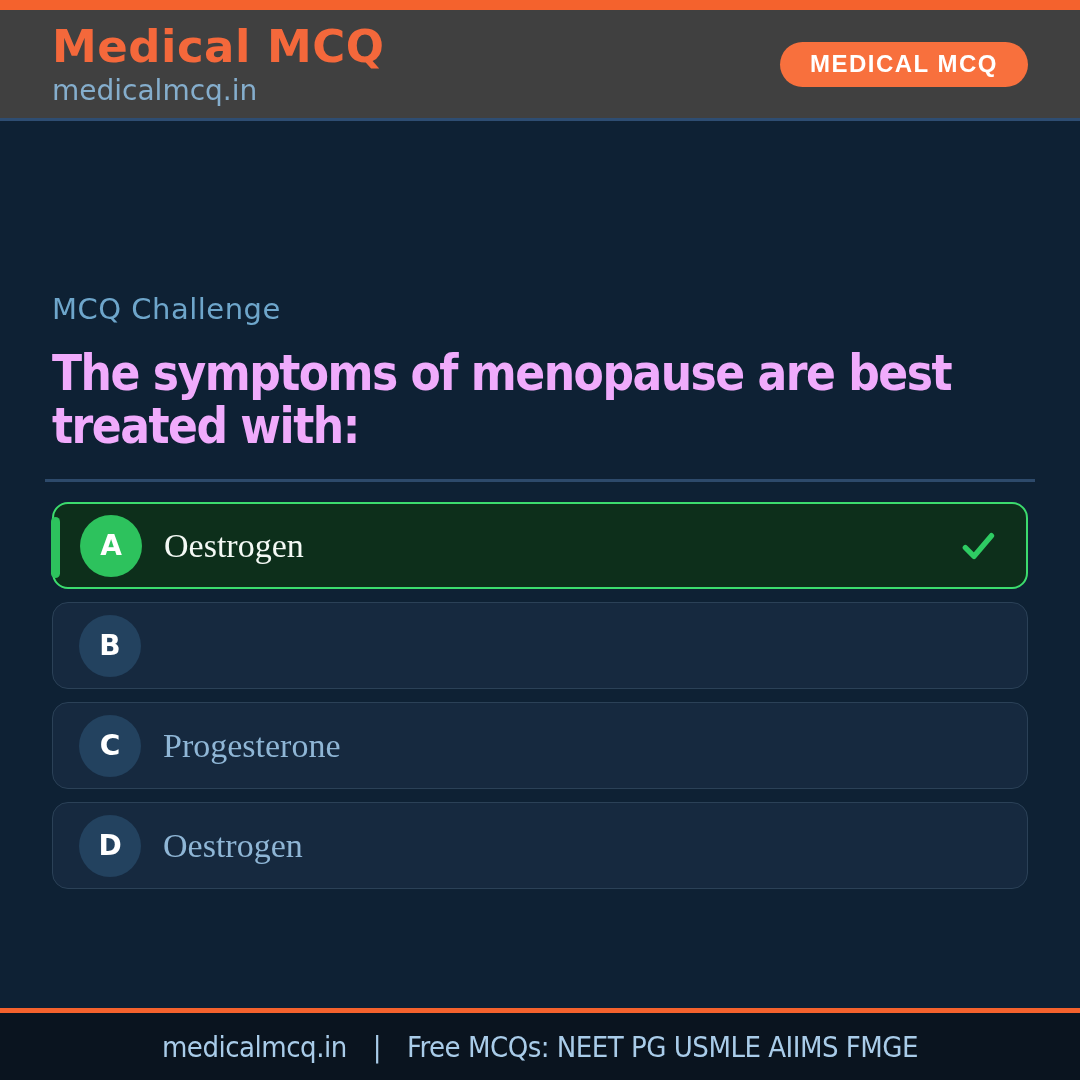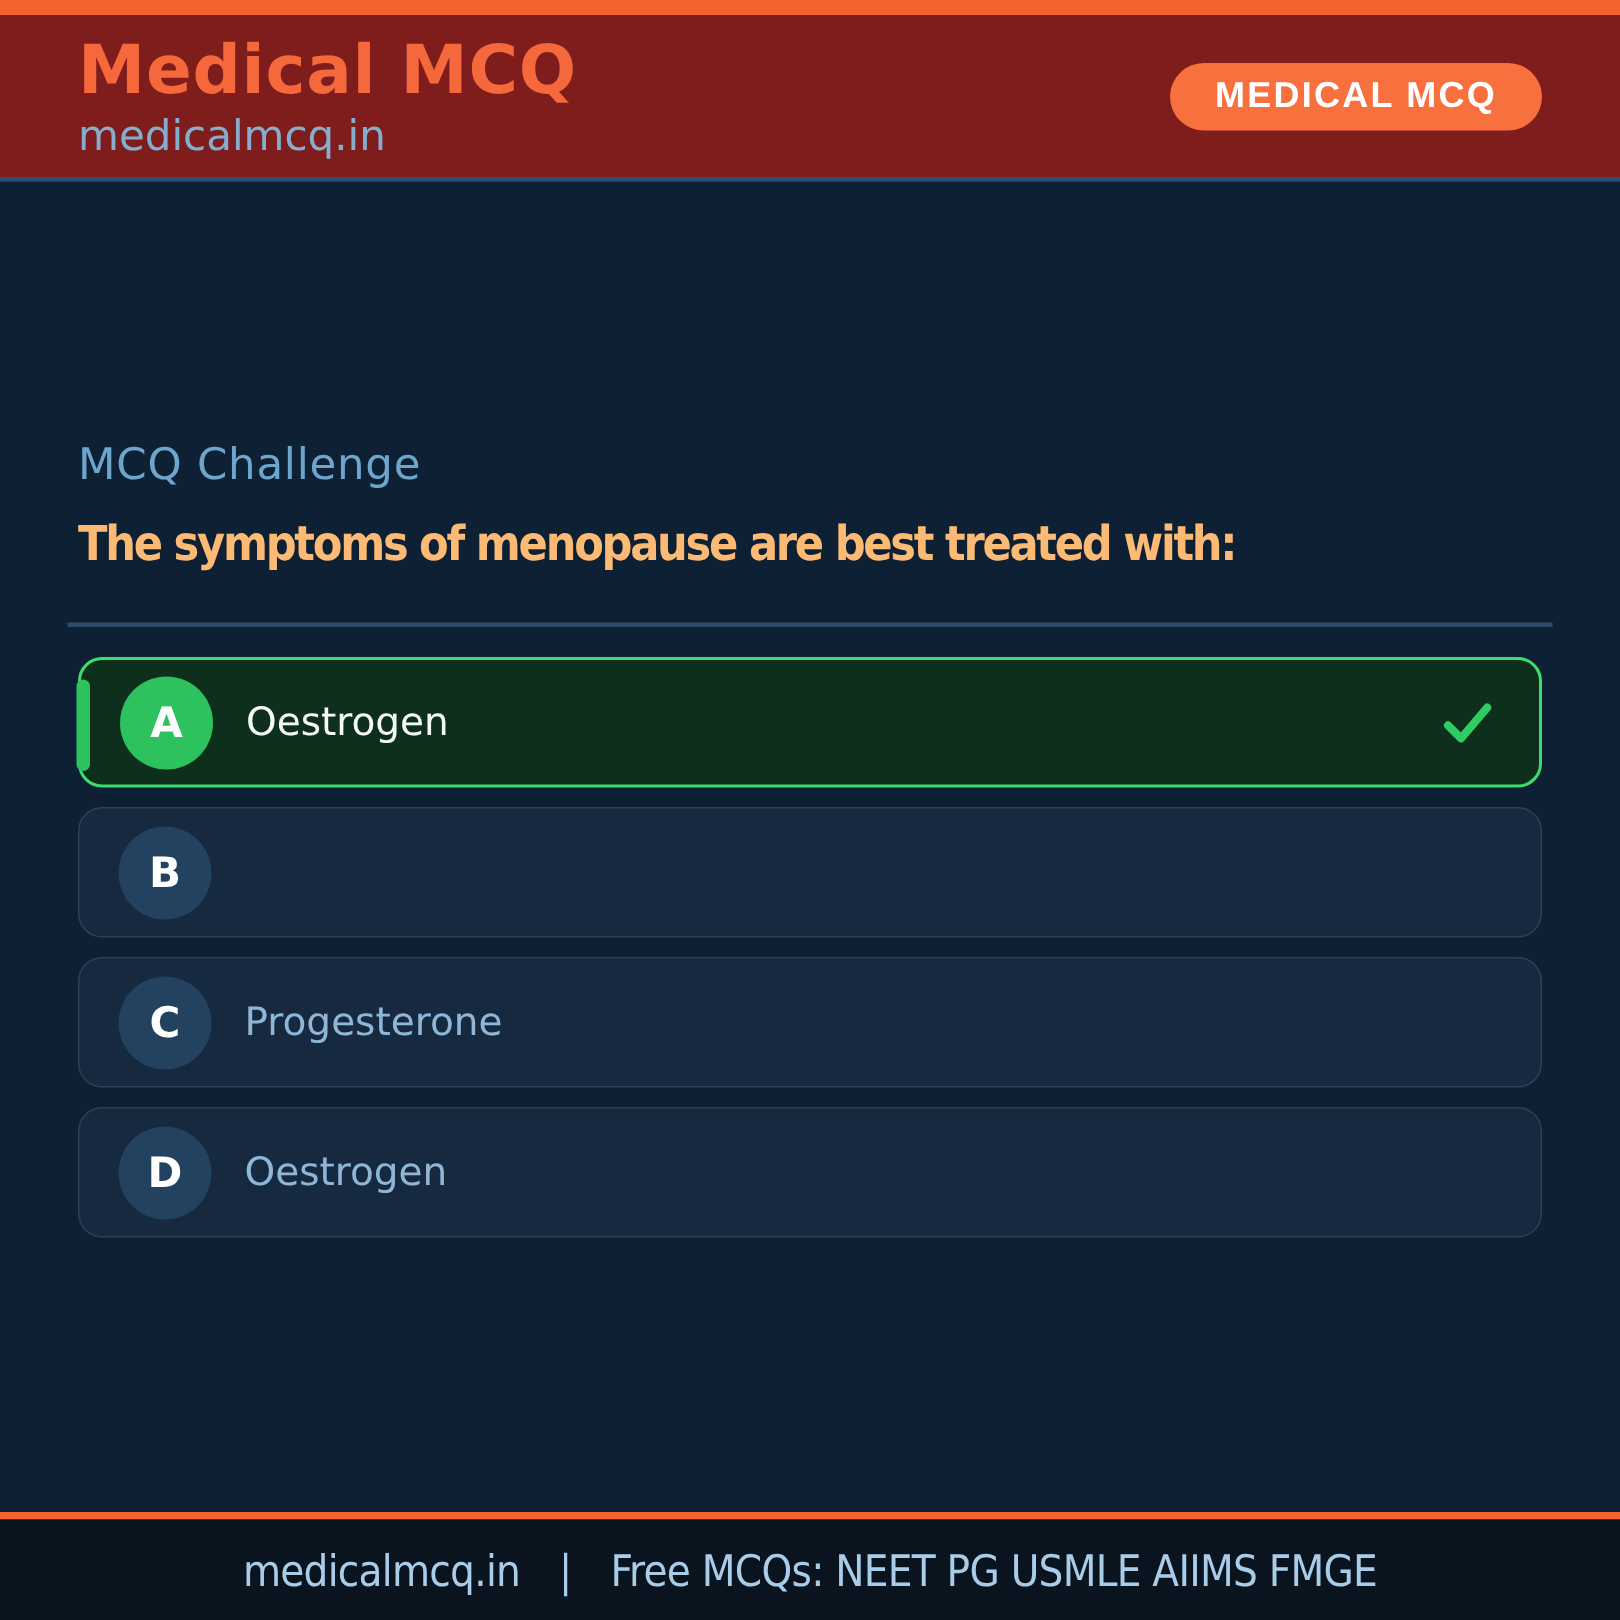--- a/index.html
+++ b/index.html
@@ -6,55 +6,55 @@
   body{
     width:1080px;height:1080px;position:relative;overflow:hidden;
     background:#0e2134;
     font-family:"DejaVu Sans","Liberation Sans",sans-serif;
   }
   
   .top-strip{position:absolute;top:0;left:0;width:1080px;height:10px;background:#f4622d;}
   
   .header{
     position:absolute;top:10px;left:0;width:1080px;height:111px;
-    background:#7f1d1d;border-bottom:3px solid #2e4d72;
+    background:#404040;border-bottom:3px solid #2e4d72;
     display:flex;align-items:center;justify-content:space-between;
     box-sizing:border-box;padding:0 52px;
   }
   .brand{display:flex;flex-direction:column;line-height:1;}
   .brand-title{
     color:#f4683b;font-size:45px;font-weight:bold;letter-spacing:0.5px;margin:0 0 8px 0;
   }
   .brand-sub{color:#85aecd;font-size:28px;}
   .badge{
     background:#f8703d;color:#ffffff;font-weight:bold;font-size:24px;
     letter-spacing:1.5px;border-radius:23px;height:45px;padding:0 30px;
     display:flex;align-items:center;border:none;cursor:pointer;
   }
   
   .main{position:absolute;top:124px;left:52px;width:976px;}
   .eyebrow{display:block;margin-top:168px;color:#6ea6cb;font-size:29px;letter-spacing:0.5px;}
   .question{
-    margin:10px 0 0 0;color:#fdba74;font-weight:bold;
-    font-size:32px;line-height:53px;letter-spacing:-1.5px;
+    margin:21px 0 0 0;color:#f0abfc;font-weight:bold;
+    font-size:49px;line-height:53px;letter-spacing:-1.5px;
     font-stretch:condensed;max-width:975px;
   }
   .divider{margin:26px 0 0 0;border:none;height:3px;background:#2d4a6b;width:990px;margin-left:-7px;}
   .options{margin-top:20px;display:flex;flex-direction:column;gap:13px;}
   .option{
     position:relative;height:87px;border-radius:16px;box-sizing:border-box;
     background:#16293f;border:1px solid #2b4157;
     display:flex;align-items:center;padding:0 26px;cursor:pointer;
   }
   .opt-circle{
     width:62px;height:62px;border-radius:50%;background:#23425f;
     display:flex;align-items:center;justify-content:center;flex:0 0 auto;
     color:#ffffff;font-weight:bold;font-size:28px;
   }
-  .opt-text{margin-left:22px;color:#8fb6d6;font-size:26px;}
+  .opt-text{margin-left:22px;color:#8fb6d6;font-size:34px;font-family:Liberation Serif, serif;}
   
   .option.correct{
     background:#0d2f1b;border:2px solid #3cdc6e;
   }
   .option.correct .opt-circle{background:#2dc25d;}
   .option.correct .opt-text{color:#f4f9f5;}
   .accent-bar{
     position:absolute;left:-3px;top:13px;width:9px;height:61px;
     border-radius:5px;background:#2dc25d;
   }

